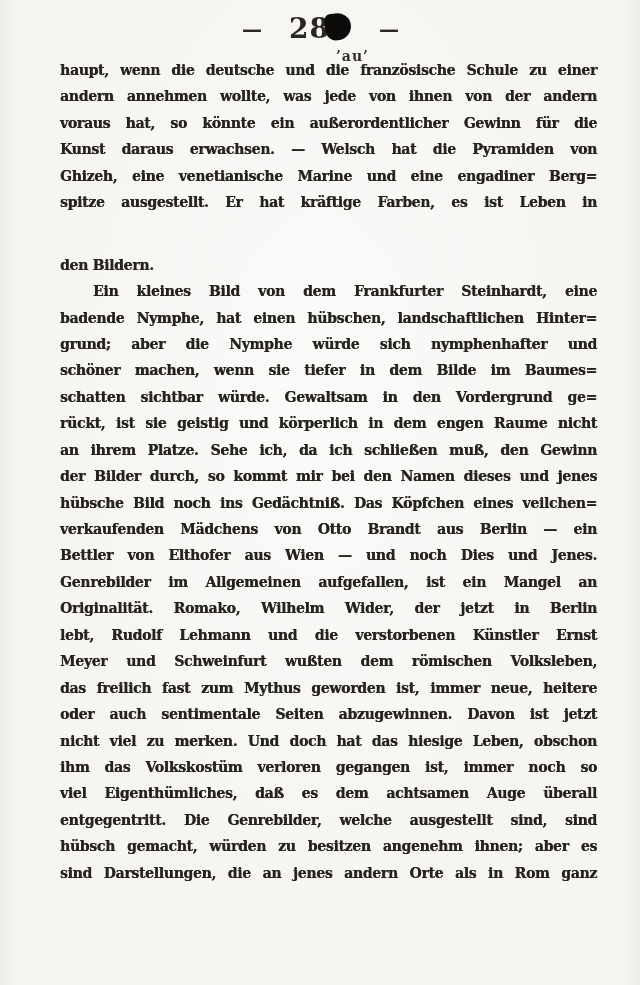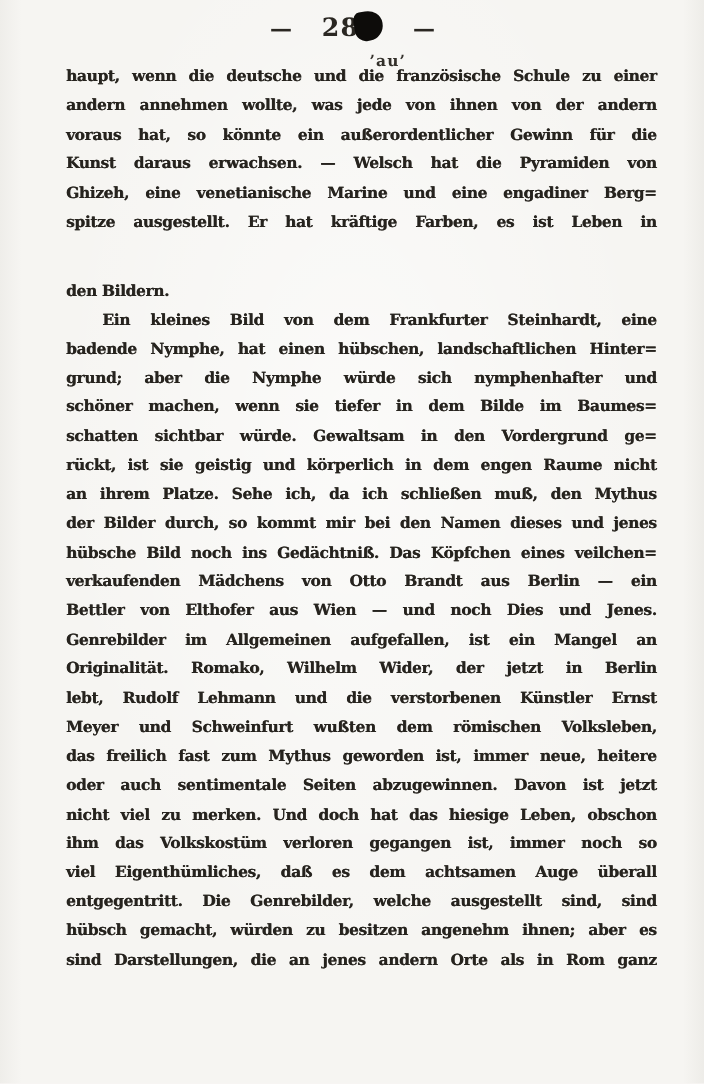--- a/index.html
+++ b/index.html
@@ -34,21 +34,21 @@
     gap: 28px;
     font-size: 21px;
     font-weight: bold;
     color: #2a2722;
   }
   .header-dash {
     font-size: 20px;
     letter-spacing: -1px;
   }
   .page-number {
-    font-size: 23px;
+    font-size: 28px;
     letter-spacing: 1px;
   }
   .num-blot-group {
     display: flex;
     align-items: center;
   }
   .ink-blot {
     width: 26px;
     height: 27px;
     margin-left: -5px;
@@ -110,21 +110,21 @@
       <div class="line">Kunst daraus erwachsen. — Welsch hat die Pyramiden von</div>
       <div class="line">Ghizeh, eine venetianische Marine und eine engadiner Berg=</div>
       <div class="line">spitze ausgestellt.  Er hat kräftige Farben, es ist Leben in</div>
       <div class="line nofill">den Bildern.</div>
       <div class="line indent">Ein kleines Bild von dem Frankfurter Steinhardt, eine</div>
       <div class="line">badende Nymphe, hat einen hübschen, landschaftlichen Hinter=</div>
       <div class="line">grund; aber die Nymphe würde sich nymphenhafter und</div>
       <div class="line">schöner machen, wenn sie tiefer in dem Bilde im Baumes=</div>
       <div class="line">schatten sichtbar würde.  Gewaltsam in den Vordergrund ge=</div>
       <div class="line">rückt, ist sie geistig und körperlich in dem engen Raume nicht</div>
-      <div class="line">an ihrem Platze.  Sehe ich, da ich schließen muß, den Mythus</div>
+      <div class="line">an ihrem Platze.  Sehe ich, da ich schließen muß, den Gewinn</div>
       <div class="line">der Bilder durch, so kommt mir bei den Namen dieses und jenes</div>
       <div class="line">hübsche Bild noch ins Gedächtniß.  Das Köpfchen eines veilchen=</div>
       <div class="line">verkaufenden Mädchens von Otto Brandt aus Berlin — ein</div>
       <div class="line">Bettler von Elthofer aus Wien — und noch Dies und Jenes.</div>
       <div class="line">Genrebilder im Allgemeinen aufgefallen, ist ein Mangel an</div>
       <div class="line">Originalität.  Romako, Wilhelm Wider, der jetzt in Berlin</div>
       <div class="line">lebt, Rudolf Lehmann und die verstorbenen Künstler Ernst</div>
       <div class="line">Meyer und Schweinfurt wußten dem römischen Volksleben,</div>
       <div class="line">das freilich fast zum Mythus geworden ist, immer neue, heitere</div>
       <div class="line">oder auch sentimentale Seiten abzugewinnen.  Davon ist jetzt</div>

